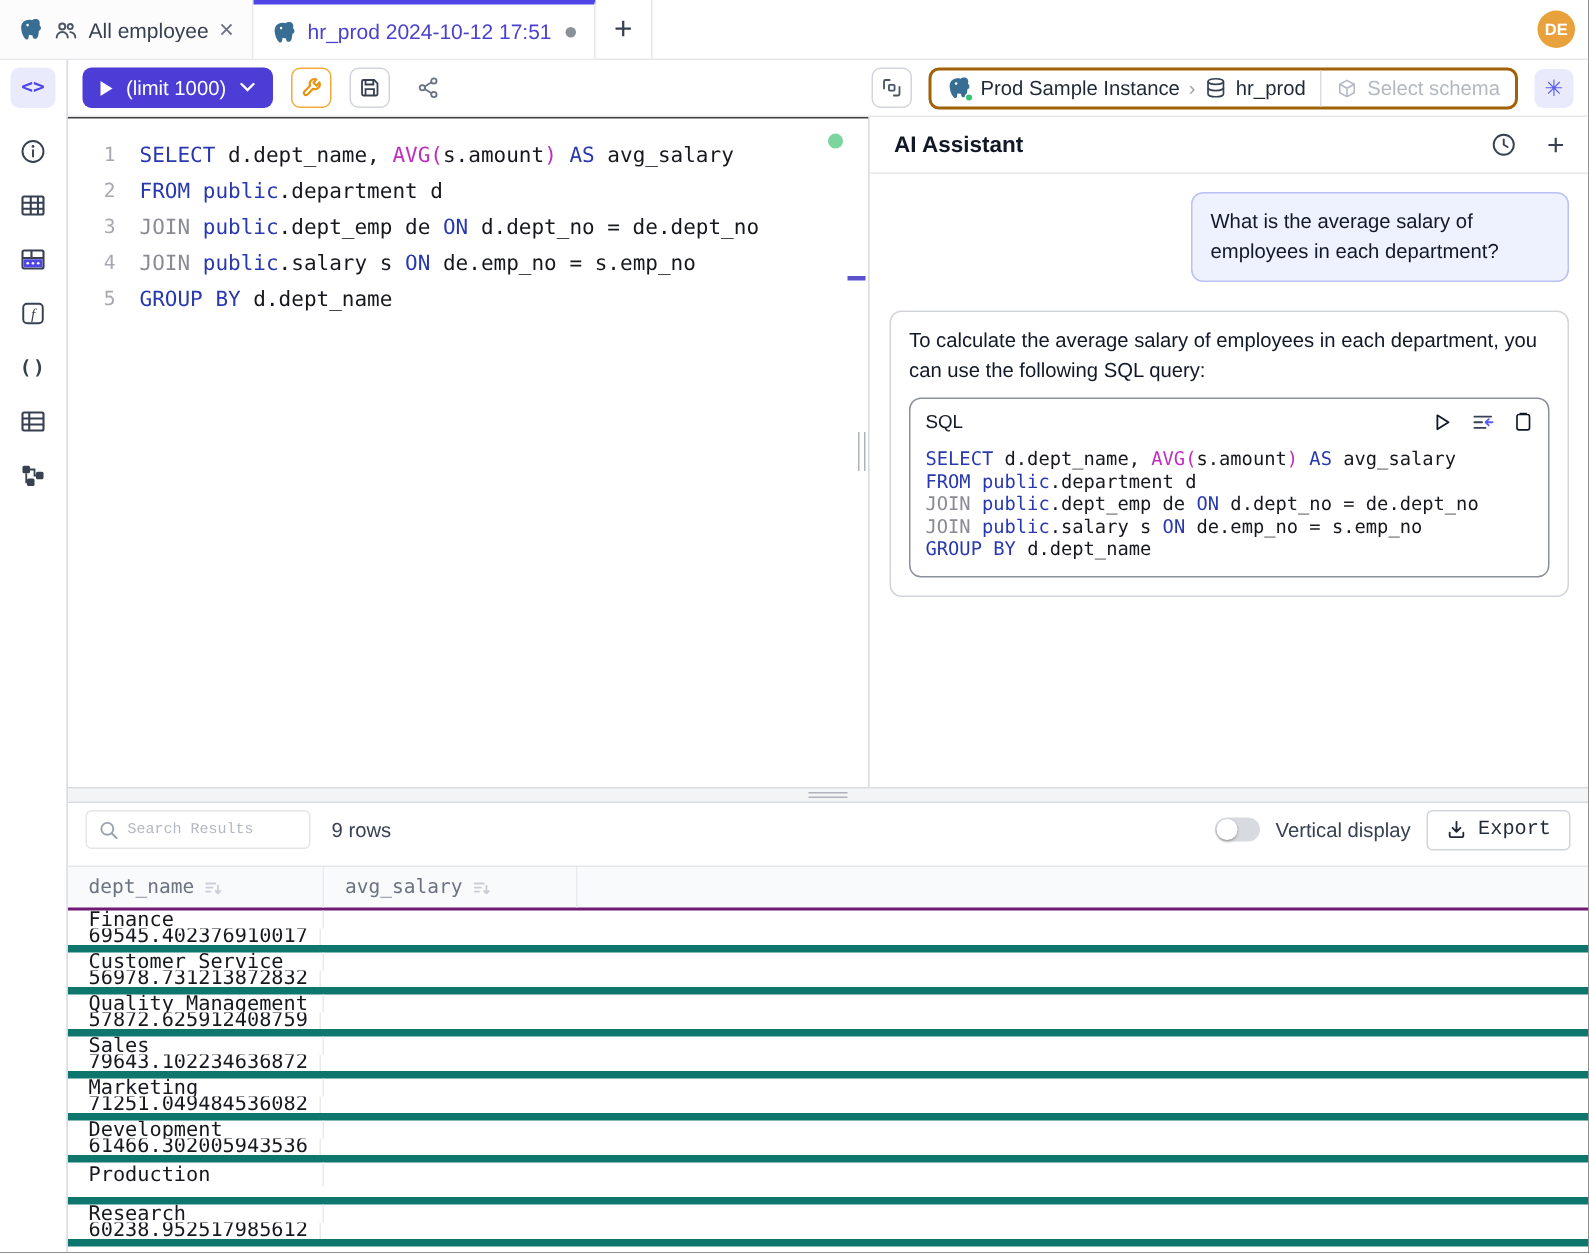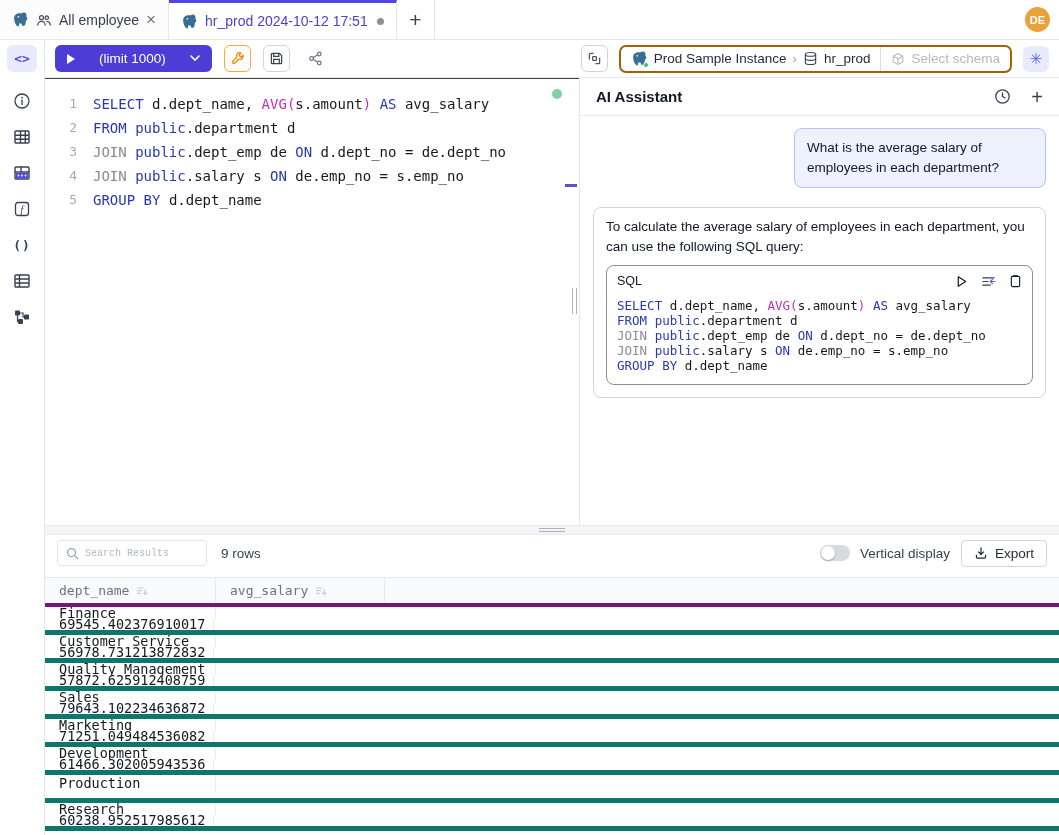--- a/index.html
+++ b/index.html
@@ -19,21 +19,21 @@
 
   
   .sidebar { position:absolute; top:40px; left:0; bottom:0; width:45px; border-right:1px solid #e5e7eb; display:flex; flex-direction:column; align-items:center; background:#fff; z-index:3; }
   .code-toggle { margin-top:5px; width:30px; height:27px; border-radius:6px; background:#e9ebfc; color:#4f46e5; font-weight:700; font-size:13px; display:flex; align-items:center; justify-content:center; font-family:"DejaVu Sans Mono",monospace; cursor:pointer; }
   .side-icons { margin-top:20px; display:flex; flex-direction:column; gap:18px; align-items:center; }
   .side-icons > div { width:18px; height:18px; display:flex; align-items:center; justify-content:center; cursor:pointer; }
   .paren-icon { font-size:13px; font-weight:700; color:#374151; letter-spacing:1px; font-family:"DejaVu Sans Mono",monospace; }
 
   
   .toolbar { position:absolute; top:40px; left:45px; right:0; height:38px; border-bottom:1px solid #e5e7eb; display:flex; align-items:center; padding:0 10px; gap:12px; background:#fff; }
-  .run-btn { display:flex; align-items:center; gap:24px; background:#4b3dd6; color:#fff; border:none; border-radius:6px; height:27px; padding:0 12px; font-size:13.5px; cursor:pointer; font-family:inherit; }
+  .run-btn { display:flex; align-items:center; gap:9px; background:#4b3dd6; color:#fff; border:none; border-radius:6px; height:27px; padding:0 12px; font-size:13.5px; cursor:pointer; font-family:inherit; }
   .play-tri { width:0; height:0; border-left:8px solid #fff; border-top:5px solid transparent; border-bottom:5px solid transparent; }
   .icon-btn { width:27px; height:27px; border:1px solid #d1d5db; border-radius:6px; background:#fff; display:flex; align-items:center; justify-content:center; cursor:pointer; }
   .icon-btn.wrench { border-color:#f3a93c; }
   .icon-plain { width:27px; height:27px; display:flex; align-items:center; justify-content:center; cursor:pointer; }
   .toolbar-right { margin-left:auto; display:flex; align-items:center; gap:11px; }
   .conn-pill { display:flex; align-items:center; height:28px; border:2px solid #a16207; border-radius:7px; font-size:13.5px; color:#1f2937; background:#fff; cursor:pointer; }
   .conn-main { display:flex; align-items:center; gap:6px; padding:0 10px; height:100%; }
   .conn-sep { color:#9ca3af; font-size:13px; }
   .conn-schema { display:flex; align-items:center; gap:6px; padding:0 10px; height:100%; border-left:1px solid #d9dbea; color:#b3b8c2; }
   .pgwrap { position:relative; width:17px; height:17px; flex:none; }
@@ -76,24 +76,24 @@
   .results { position:absolute; top:535px; left:45px; right:0; bottom:0; background:#fff; overflow:hidden; }
   .results-header { height:36px; display:flex; align-items:center; padding:0 12px; gap:14px; }
   .search-box { width:150px; height:26px; border:1px solid #e3e5e9; border-radius:4px; display:flex; align-items:center; padding:0 8px; gap:6px; }
   .search-box input { border:none; outline:none; width:100%; font-size:10px; color:#374151; font-family:Liberation Mono, monospace; }
   .search-box input::placeholder { color:#b3b8c2; }
   .row-count { font-size:13.5px; color:#374151; }
   .results-right { margin-left:auto; display:flex; align-items:center; gap:10px; }
   .toggle { width:30px; height:16px; border-radius:8px; background:#d7dade; position:relative; cursor:pointer; flex:none; }
   .toggle-knob { position:absolute; top:1px; left:1px; width:14px; height:14px; border-radius:50%; background:#fff; box-shadow:0 1px 2px rgba(0,0,0,.3); }
   .toggle-label { font-size:13.5px; color:#374151; margin-right:1px; }
-  .export-btn { display:flex; align-items:center; gap:7px; height:27px; padding:0 12px; border:1px solid #d1d5db; border-radius:4px; font-size:13.5px; color:#1f2937; background:#fff; cursor:pointer; font-family:Liberation Sans, sans-serif; }
+  .export-btn { display:flex; align-items:center; gap:7px; height:27px; padding:0 12px; border:1px solid #d1d5db; border-radius:4px; font-size:13.5px; color:#1f2937; background:#fff; cursor:pointer; font-family:Liberation Mono, monospace; }
 
   .rtable { margin-top:6px; border-top:1px solid #e5e7eb; font-family:"DejaVu Sans Mono",monospace; }
-  .thead { display:flex; background:#f8fafc; border-bottom:4px solid #701a75; height:29px; }
+  .thead { display:flex; background:#f8fafc; border-bottom:2px solid #701a75; height:29px; }
   .th { display:flex; align-items:center; gap:7px; padding:0 14px; font-size:13px; color:#6b7280; cursor:pointer; }
   .col1 { width:171px; border-right:1px solid #e8eaed; }
   .col2 { width:169px; border-right:1px solid #e8eaed; }
   .col-rest { flex:1; }
   .tr { display:flex; height:28px; border-bottom:5px solid #0f766e; cursor:default;flex-direction:column; }
   .td { display:flex; align-items:center; padding:0 14px; font-size:13.5px; color:#16181d; white-space:nowrap; overflow:hidden; }
 
   svg { display:block; }
 </style>
 </head>

